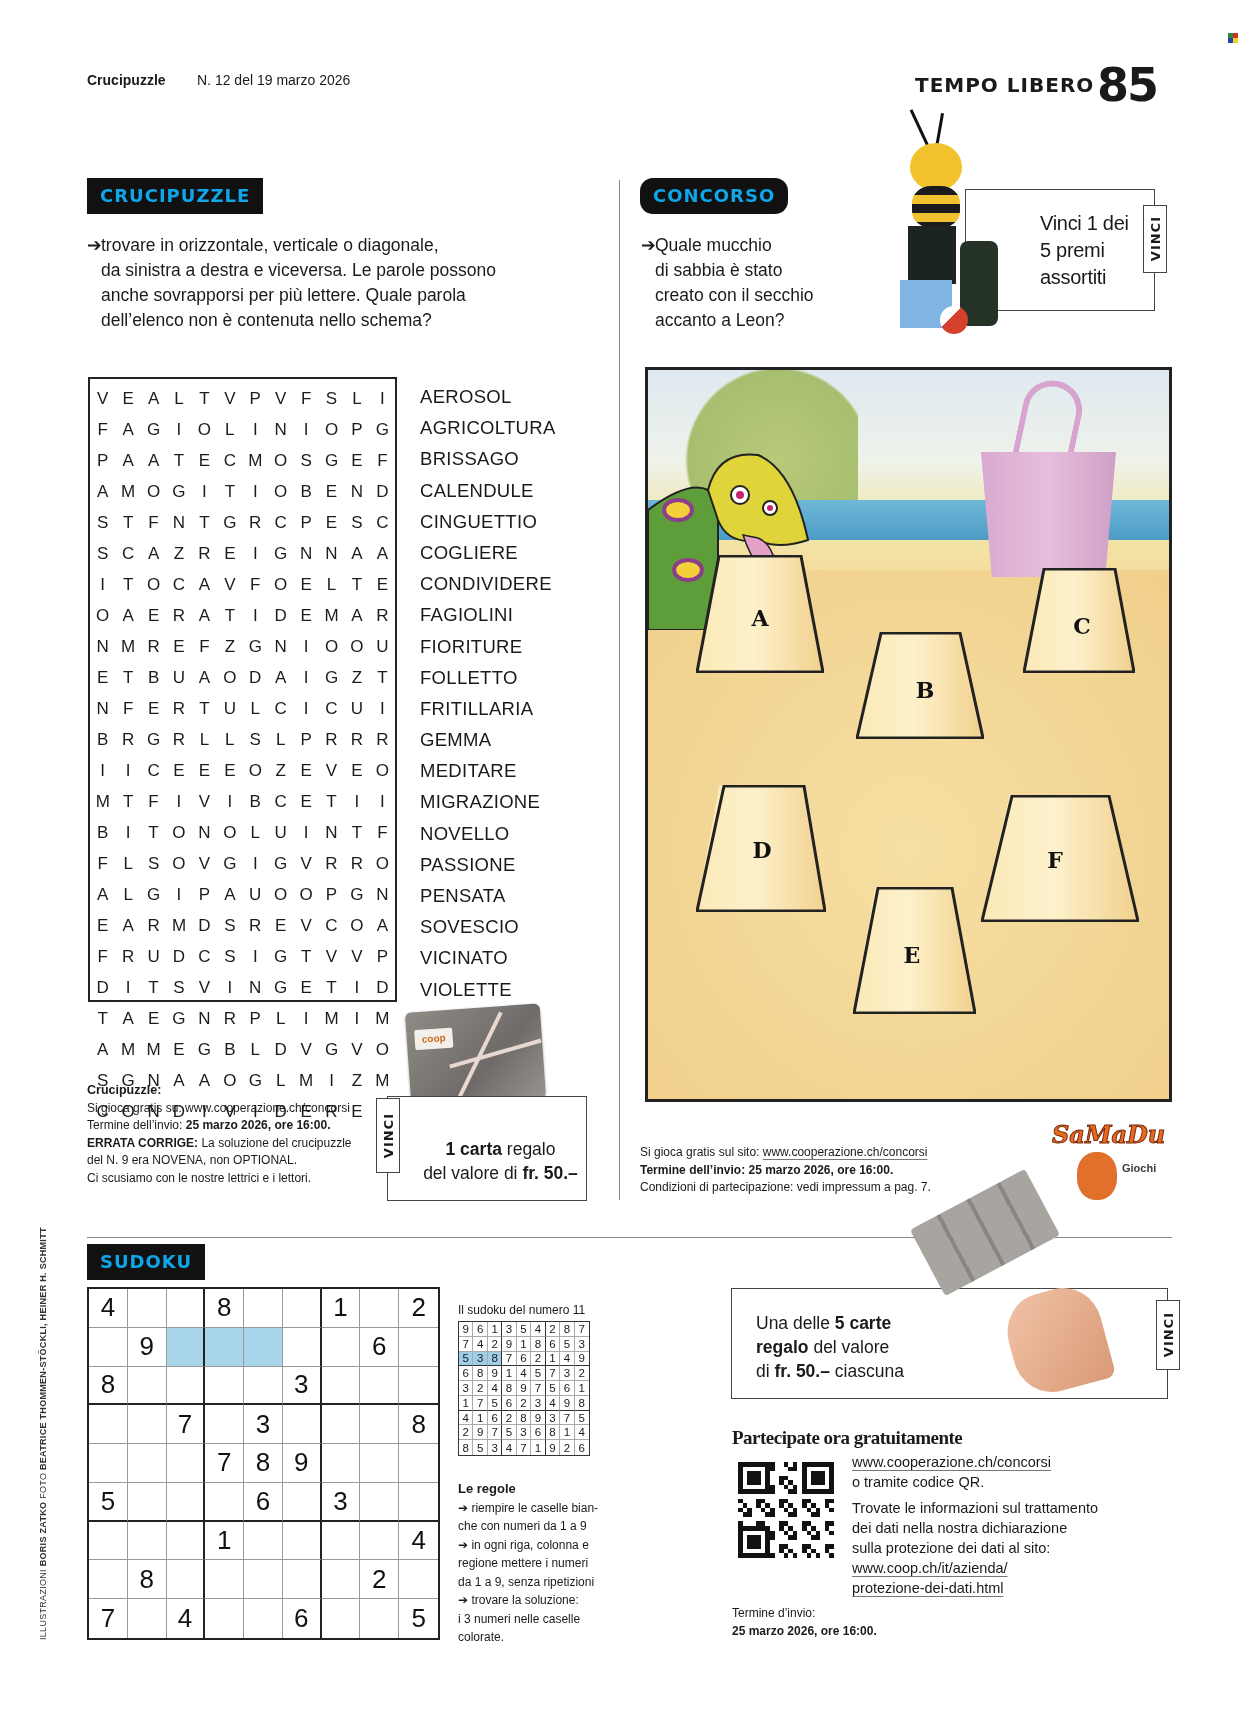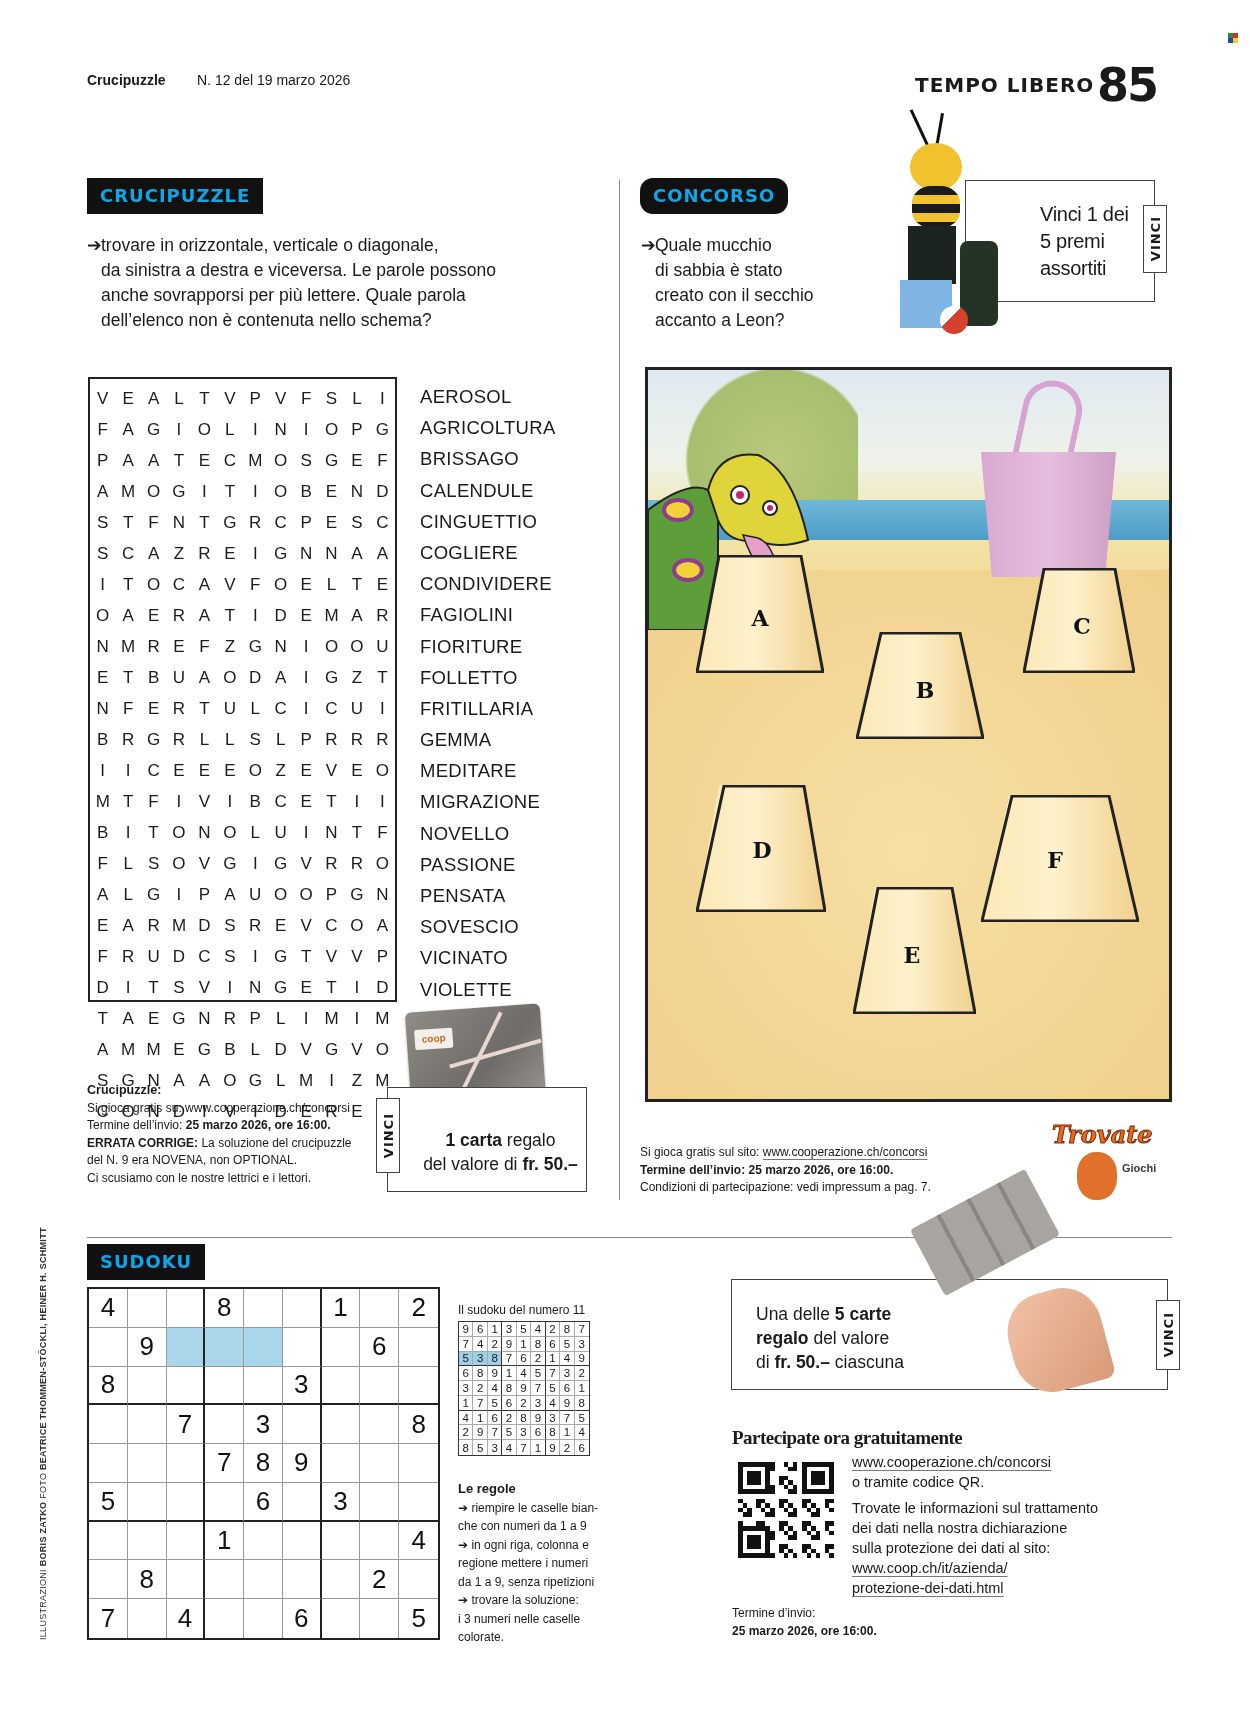--- a/index.html
+++ b/index.html
@@ -25,21 +25,21 @@
   .wrow { display: flex; height: 31px; align-items: center; }
   .wcell { width: 25.5px; text-align: center; font-size: 17px; color: #1c1c1c; }
   .wordlist { left: 420px; top: 381px; }
   .wordlist div { font-size: 18.5px; height: 31.2px; line-height: 31.2px; letter-spacing: 0.3px; }
 
   .small { font-size: 12px; line-height: 17.5px; }
 
   .vdivider { left: 619px; top: 180px; width: 1px; height: 1020px; background: #888; }
   .hdivider { left: 87px; top: 1237px; width: 1085px; height: 1px; background: #888; }
 
-  .prize-box { border: 1.5px solid #444; background: #fff; }
+  .prize-box { border: 1.5px solid #444; background: #fff; margin-top: 9px; }
   .vinci-tag { border: 1.5px solid #444; background: #fff; display: flex; align-items: center; justify-content: center; }
   .vinci-tag span { writing-mode: vertical-rl; transform: rotate(180deg); font-family: "DejaVu Sans", sans-serif; font-weight: bold; font-size: 13px; letter-spacing: 1px; }
 
   
   .scene { left: 645px; top: 367px; width: 527px; height: 735px; border: 3px solid #222; overflow: hidden;
            background: linear-gradient(to bottom, #dfe9f0 0, #eef2ea 90px, #f1e6a8 160px, #f4d99a 220px, #f3d595 100%); }
   .sea { position: absolute; left: 0; top: 130px; width: 100%; height: 40px; background: linear-gradient(#6fb7d8, #4d9cc6); }
   .sand-main { position: absolute; left: 0; top: 200px; width: 100%; height: 560px; background: radial-gradient(ellipse at 50% 50%, #f6dfa3 0%, #f0cf8a 100%); }
   .bush { position: absolute; left: 10px; top: 0; width: 200px; height: 150px; background: radial-gradient(circle at 60% 60%, #b9c97a, #a6bf6e 60%, transparent 62%); }
   .bucket { position: absolute; left: 333px; top: 82px; width: 135px; height: 125px; background: linear-gradient(90deg, #d9a9cf, #e7bedf 50%, #cf9fc5); clip-path: polygon(0 0, 100% 0, 92% 100%, 8% 100%); }
@@ -569,21 +569,21 @@
     </svg>
   <div class="mound-label" style="left:407px;top:490px;">F</div>
 </div>
 
 <div class="abs small" style="left:640px;top:1144px;">
   <div><span>Si gioca gratis sul sito: </span><span class="link">www.cooperazione.ch/concorsi</span></div>
   <div style="font-weight:bold;">Termine dell’invio: 25 marzo 2026, ore 16:00.</div>
   <div>Condizioni di partecipazione: vedi impressum a pag. 7.</div>
 </div>
 <div class="abs" style="left:1052px;top:1120px;width:120px;height:82px;">
-  <div style="position:absolute;left:0;top:0;font-family:'DejaVu Serif',serif;font-weight:bold;font-size:24px;color:#e86a1e;-webkit-text-stroke:1px #7a2a0a;font-style:italic;">Trovate</div>
+  <div style="position:absolute;left:0;top:0;font-family:'DejaVu Serif',serif;font-weight:bold;font-size:24px;color:#e86a1e;-webkit-text-stroke:1px #7a2a0a;font-style:italic;">SaMaDu</div>
   <div style="position:absolute;left:25px;top:32px;width:40px;height:48px;border-radius:45%;background:#e0702a;"></div>
   <div style="position:absolute;left:70px;top:42px;font-size:11px;font-weight:bold;color:#3a3a3a;">Giochi</div>
 </div>
 
 <div class="abs hdivider"></div>
 
 <div class="abs section-label" style="left:87px;top:1244px;">SUDOKU</div>
 <div class="abs sudoku" id="sudoku">
     <div class="scell">4</div>
     <div class="scell"></div>

